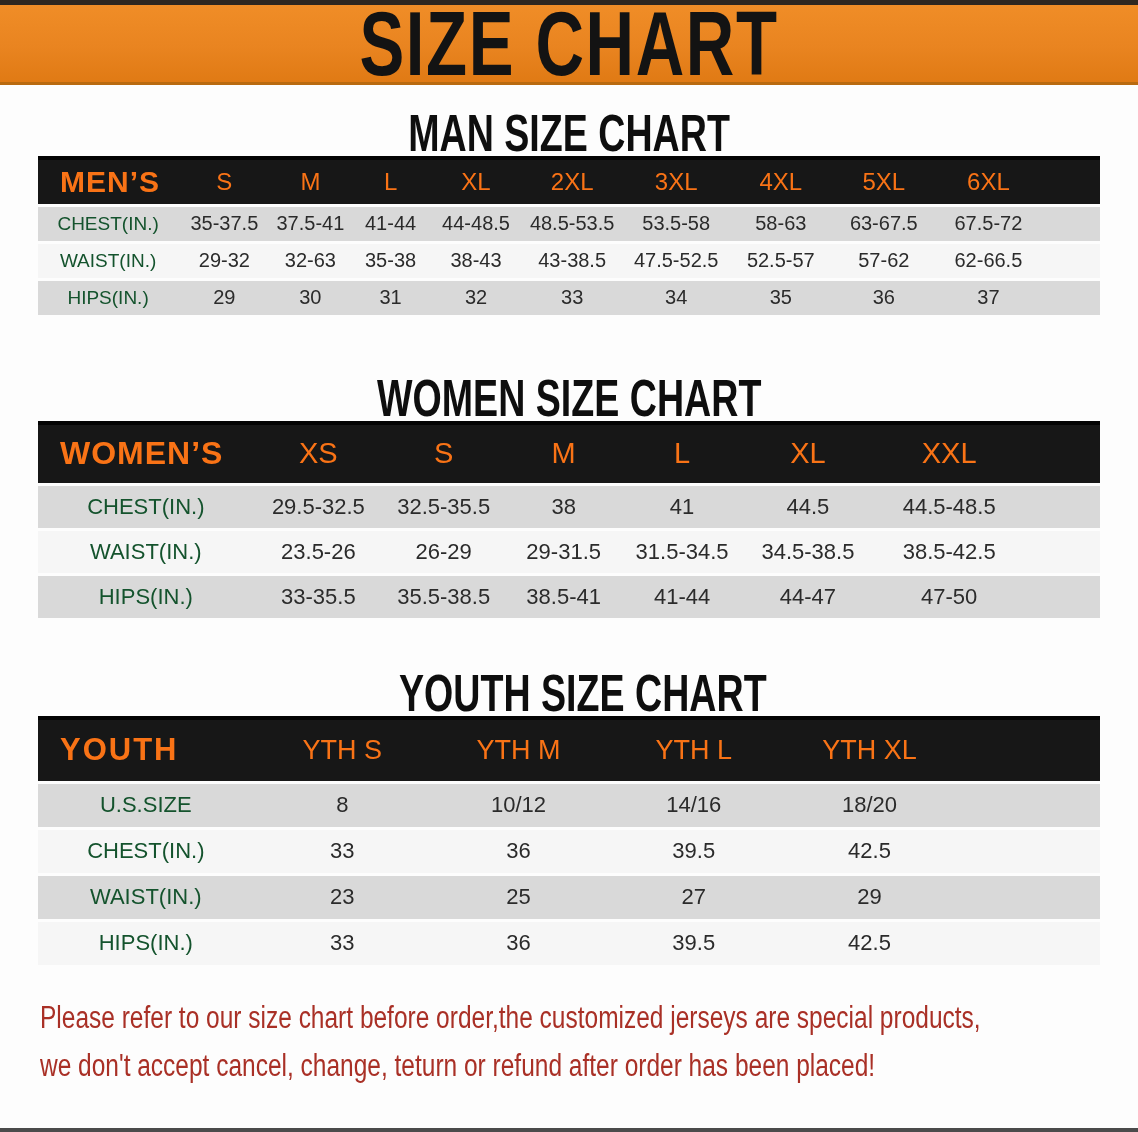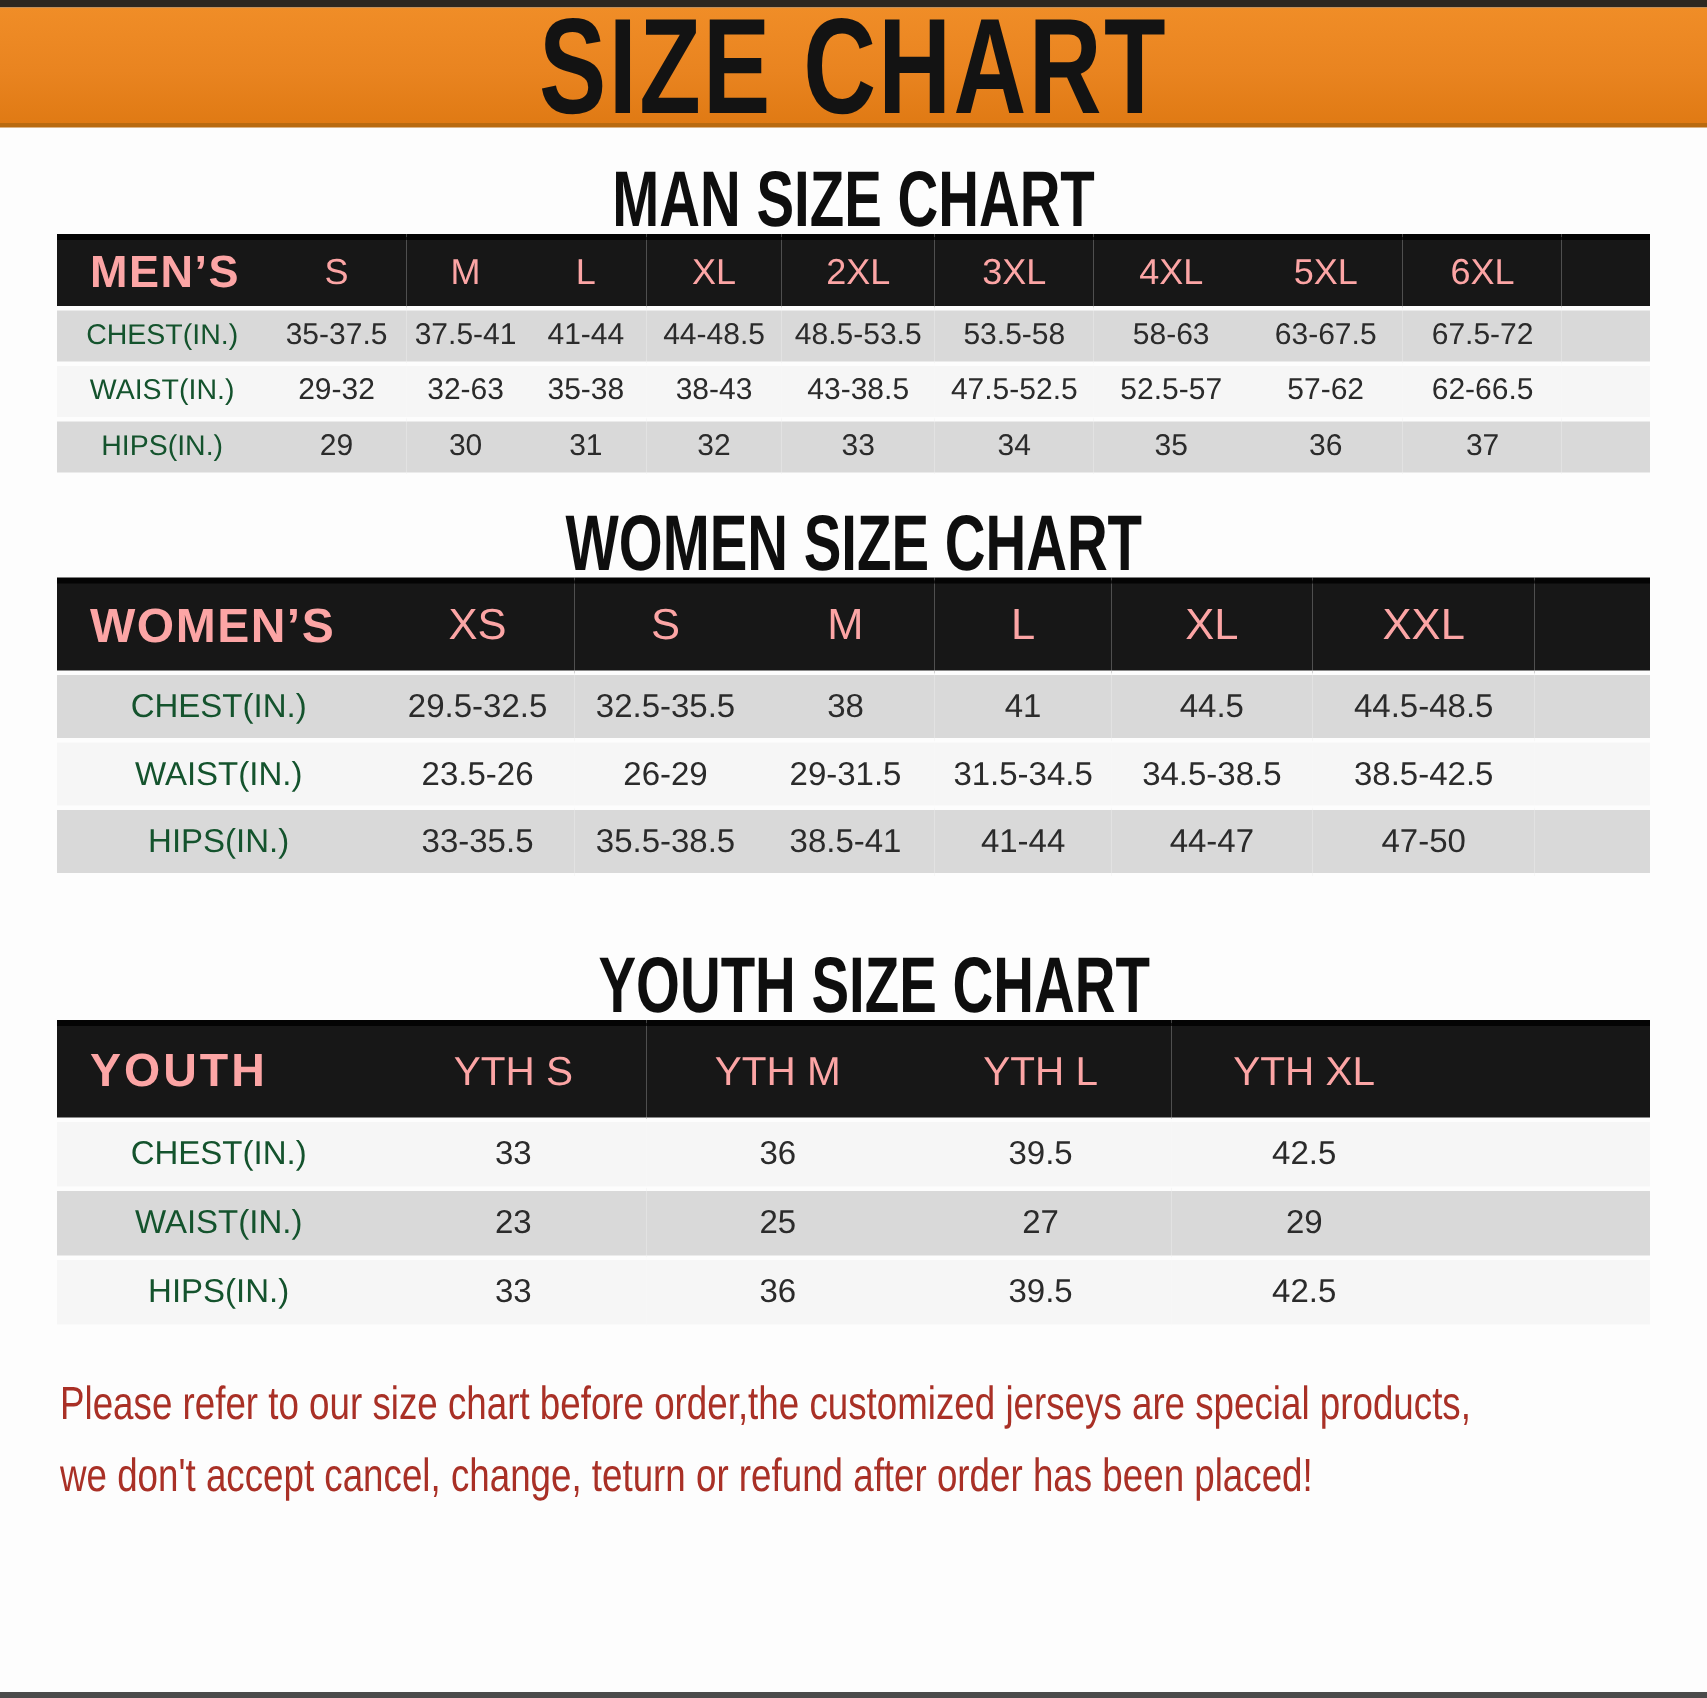--- a/index.html
+++ b/index.html
@@ -27,33 +27,33 @@
   }
   .section-heading { text-align: center; margin: 0; }
   .section-heading .ht {
     display: inline-block;
     font-size: 47px; font-weight: 900; color: #0e0e0e;
     line-height: 1; letter-spacing: 0px;
     transform: scale(0.80, 1.12);
     white-space: nowrap;
   }
   .h-man   { margin-top: 24px; }
-  .h-women { margin-top: 20px; text-decoration: underline; }
+  .h-women { margin-top: 56px; text-decoration: underline; }
   .h-youth { margin-top: 48px; margin-left: 28px; }
 
   table.size-table {
     width: 1062px; margin: 0 auto;
     border-collapse: collapse; table-layout: fixed;
   }
   .t-men   { margin-top: 24px; }
   .t-women { margin-top: 30px; }
   .t-youth { margin-top: 30px; }
 
   .size-table thead th {
-    background: #171717; color: #fca5a5;
+    background: #171717; color: #f97316;
     border-top: 4px solid #040404;
     border-bottom: 3px solid #fdfdfd;
     font-weight: normal; text-align: center;
     padding: 0;
   }
   .size-table thead th.tbl-title {
     text-align: left; padding-left: 22px;
     font-weight: bold; letter-spacing: 1px;
   }
   .size-table td {
@@ -265,20 +265,28 @@
     <tr>
       <th class="tbl-title">YOUTH</th>
       <th>YTH S</th>
       <th>YTH M</th>
       <th>YTH L</th>
       <th>YTH XL</th>
       <th></th>
     </tr>
   </thead>
   <tbody>
+    <tr class="r-gray">
+      <td class="row-label">U.S.SIZE</td>
+      <td>8</td>
+      <td>10/12</td>
+      <td>14/16</td>
+      <td>18/20</td>
+      <td></td>
+    </tr>
     <tr class="r-white">
       <td class="row-label">CHEST(IN.)</td>
       <td>33</td>
       <td>36</td>
       <td>39.5</td>
       <td>42.5</td>
       <td></td>
     </tr>
     <tr class="r-gray">
       <td class="row-label">WAIST(IN.)</td>

